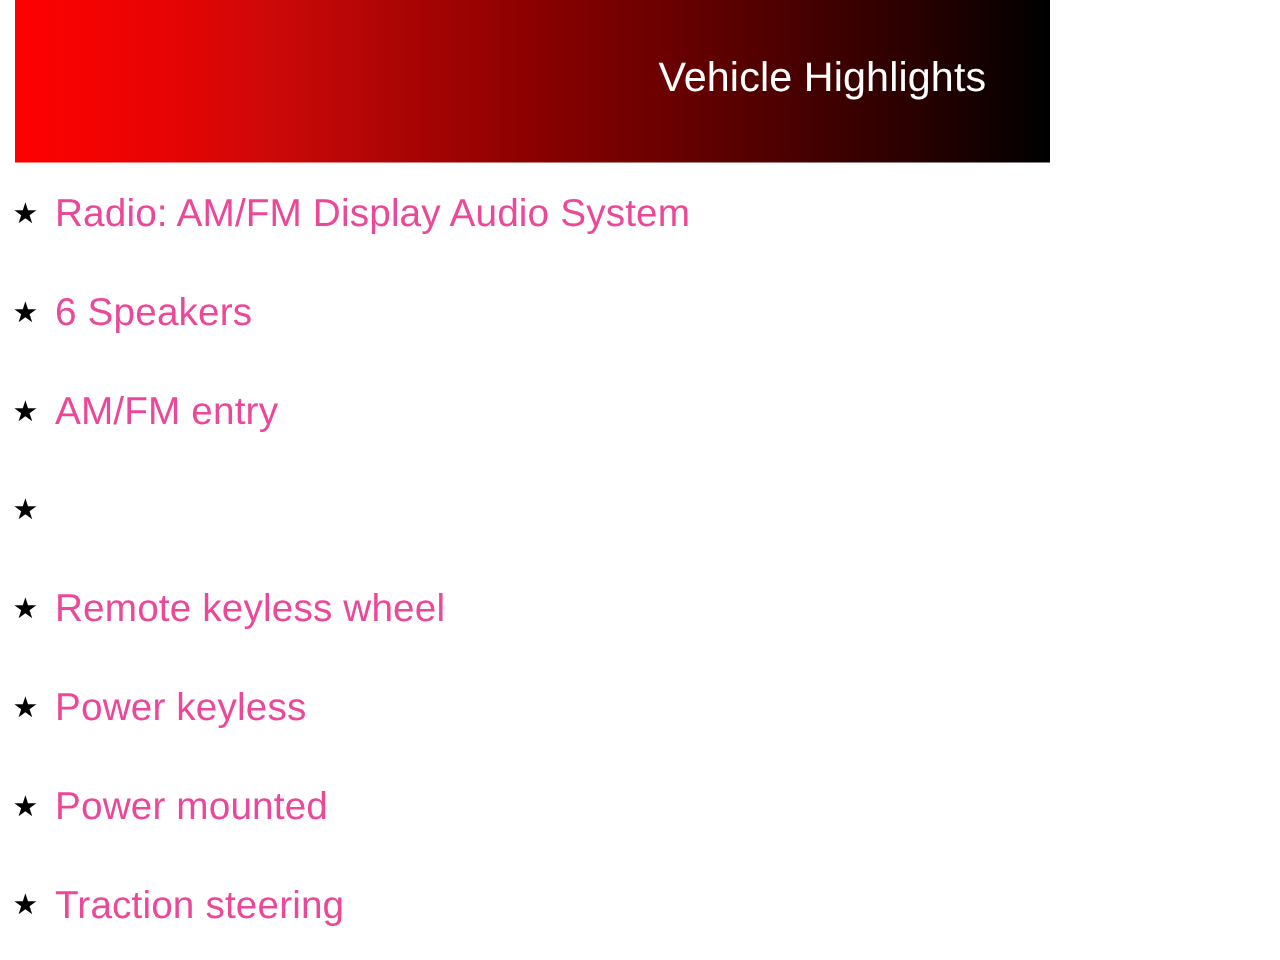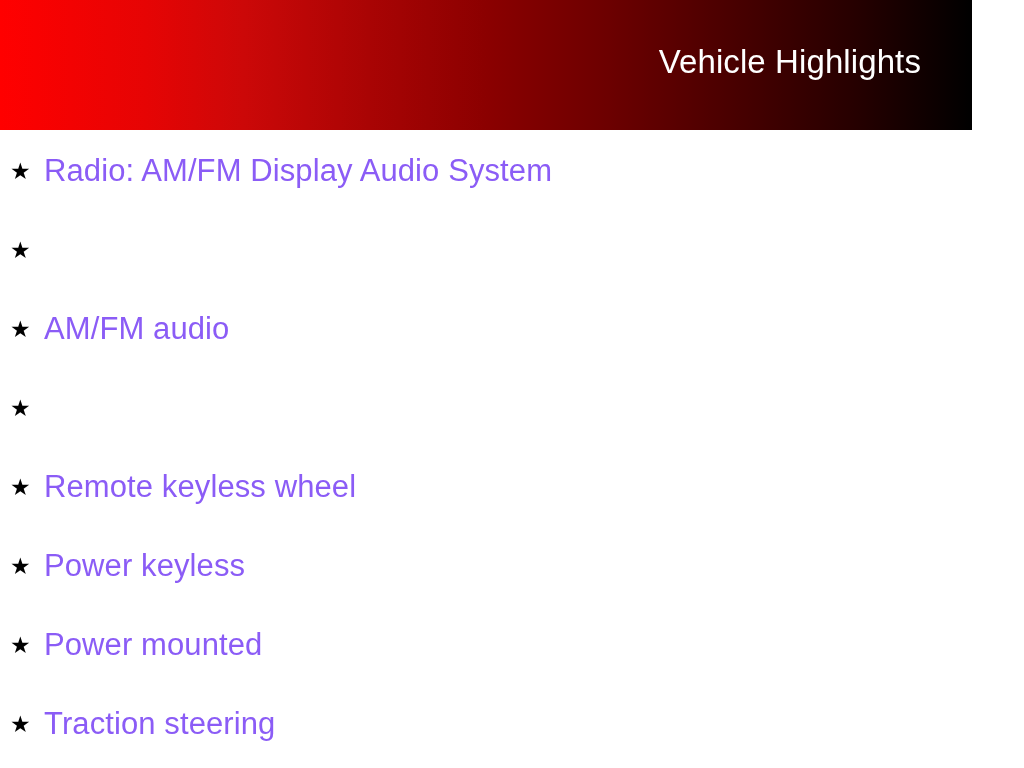--- a/index.html
+++ b/index.html
@@ -18,23 +18,23 @@
   .slide {
     position: relative;
     width: 1024px;
     height: 768px;
     background: #ffffff;
   }
 
   
   .header-banner {
     position: absolute;
-    left: 0;
+    left: 12px;
     top: 0;
-    width: 972px;
+    width: 828px;
     height: 130px;
     background: linear-gradient(
       to right,
       #ff0000 0%,
       #e60404 15%,
       #cc0808 25%,
       #a90404 38%,
       #8b0000 50%,
       #6b0000 63%,
       #4a0000 75%,
@@ -82,21 +82,21 @@
     top: 50%;
     transform: translateY(-50%);
     width: 24px;
     color: #000000;
     font-size: 23px;
     line-height: 1;
     text-align: left;
   }
 
   .bullet-text {
-    color: #8b5cf6;
+    color: #ec4899;
     font-family: "Liberation Sans", sans-serif;
     font-size: 31px;
     font-weight: 400;
     line-height: 1;
     letter-spacing: 0.1px;
     white-space: nowrap;
   }
 </style>
 </head>
 <body>
@@ -109,25 +109,26 @@
 
   <ul class="bullet-list">
 
     <li class="bullet-item">
       <span class="bullet-star">★</span>
       <span class="bullet-text">Radio: AM/FM Display Audio System</span>
     </li>
 
     <li class="bullet-item">
       <span class="bullet-star">★</span>
+      <span class="bullet-text">6 Speakers</span>
     </li>
 
     <li class="bullet-item">
       <span class="bullet-star">★</span>
-      <span class="bullet-text">AM/FM audio</span>
+      <span class="bullet-text">AM/FM entry</span>
     </li>
 
     <li class="bullet-item">
       <span class="bullet-star">★</span>
     </li>
 
     <li class="bullet-item">
       <span class="bullet-star">★</span>
       <span class="bullet-text">Remote keyless wheel</span>
     </li>

